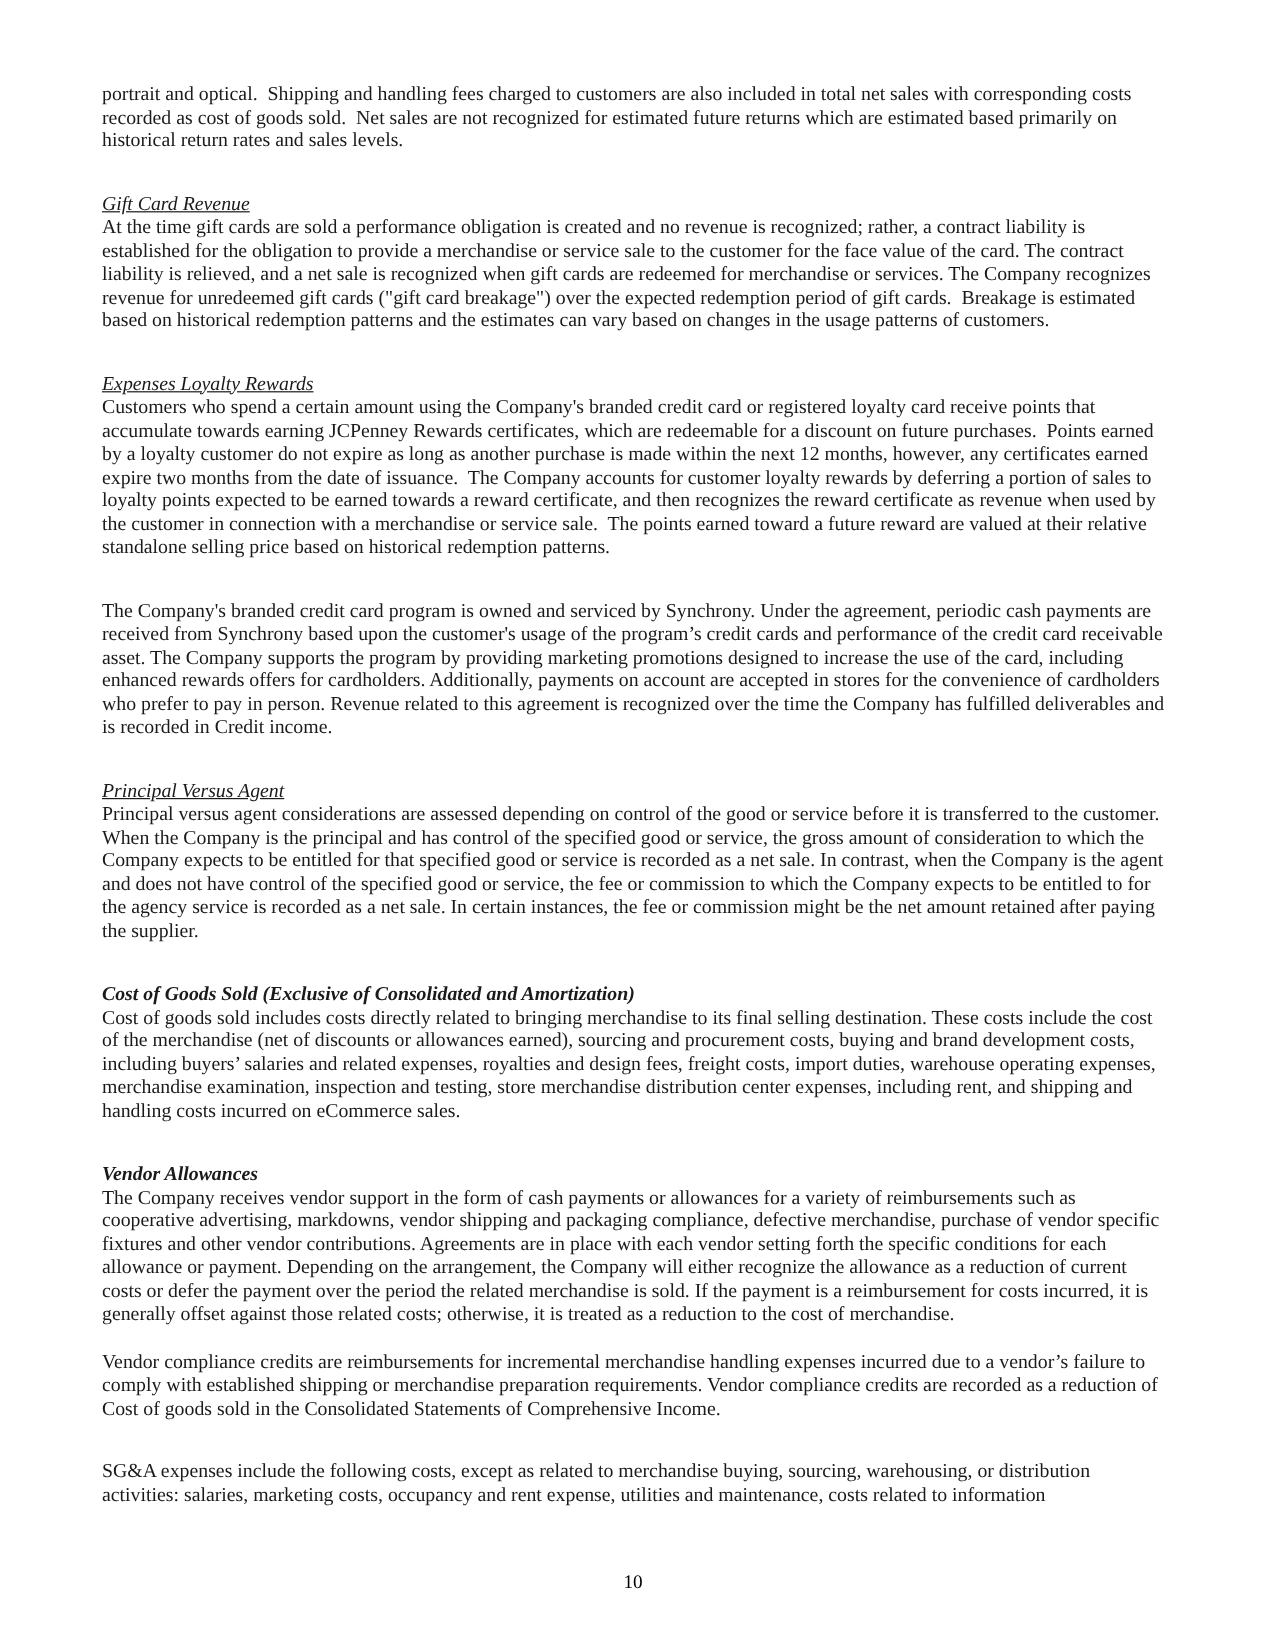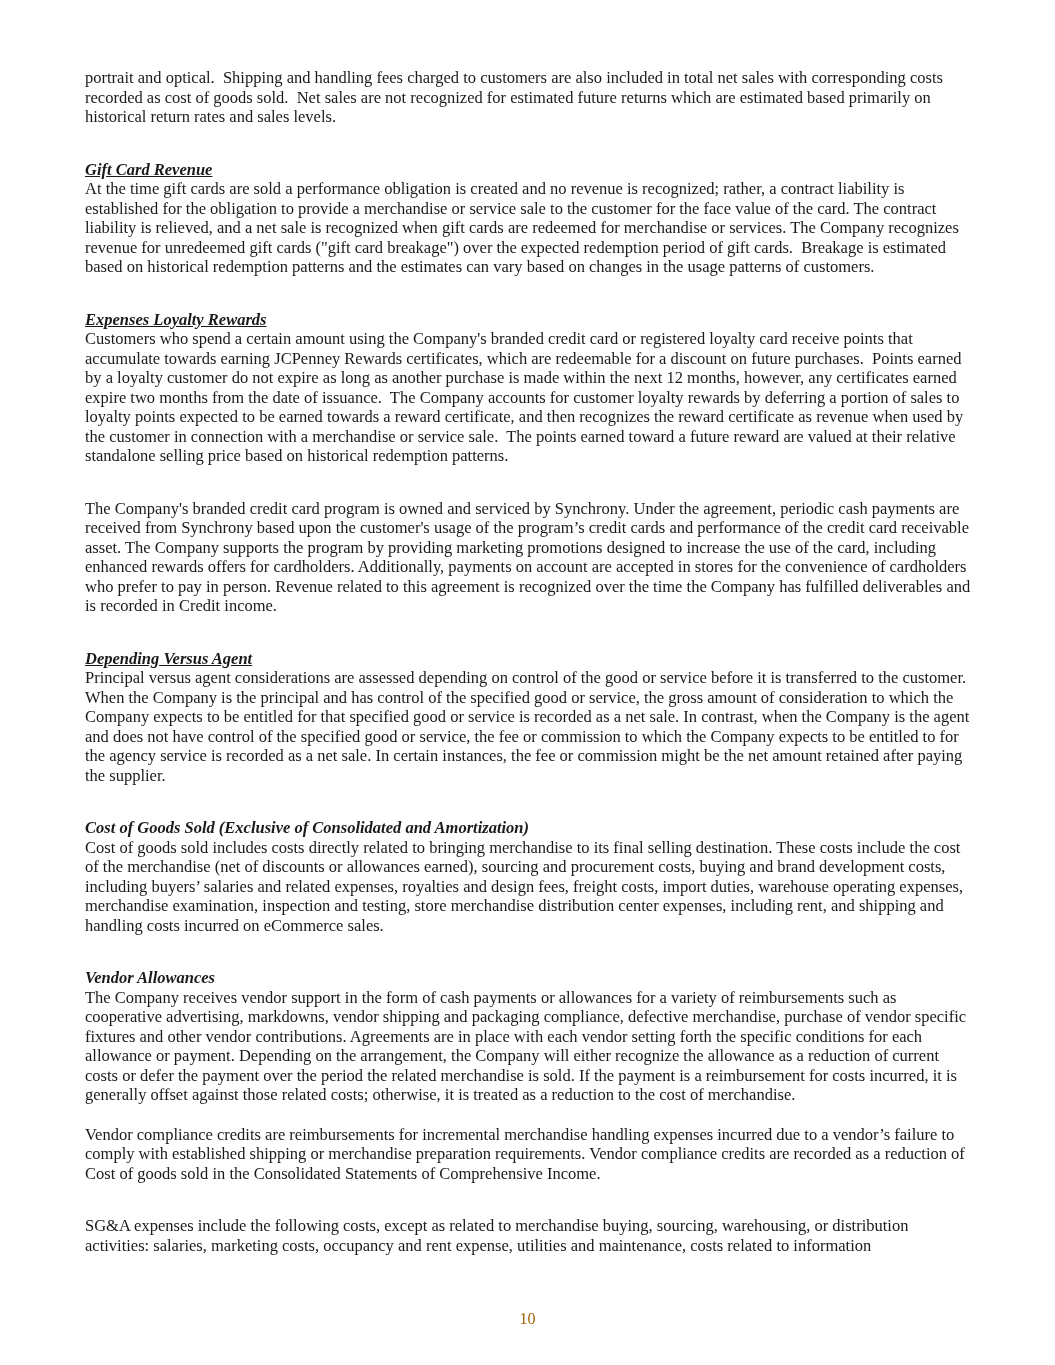--- a/index.html
+++ b/index.html
@@ -27,21 +27,21 @@
   .section {
     margin-top: 33px;
   }
   .section:first-child {
     margin-top: 0;
   }
   .doc-heading {
     font-size: 16.5px;
     line-height: 19.5px;
     margin: 0;
-    font-weight: bold;
+    font-weight: normal;
   }
   .doc-heading.italic-underline {
     font-style: italic;
     text-decoration: underline;
   }
   .doc-heading.bold-italic {
     font-style: italic;
     font-weight: bold;
   }
   .doc-paragraph {
@@ -54,21 +54,21 @@
   .doc-paragraph + .doc-paragraph {
     margin-top: 20px;
   }
   .footer {
     position: absolute;
     left: 0;
     width: 1055px;
     top: 1310px;
     text-align: center;
     font-size: 16px;
-    color: #a16207;
+    color: #000000;
   }
 </style>
 </head>
 <body>
 
 <div class="page">
   <div class="content" id="doc-body">
       <section class="section">
         <p class="doc-paragraph">portrait and optical.  Shipping and handling fees charged to customers are also included in total net sales with corresponding costs recorded as cost of goods sold.  Net sales are not recognized for estimated future returns which are estimated based primarily on historical return rates and sales levels.</p>
       </section>
@@ -77,21 +77,21 @@
         <p class="doc-paragraph">At the time gift cards are sold a performance obligation is created and no revenue is recognized; rather, a contract liability is established for the obligation to provide a merchandise or service sale to the customer for the face value of the card. The contract liability is relieved, and a net sale is recognized when gift cards are redeemed for merchandise or services. The Company recognizes revenue for unredeemed gift cards ("gift card breakage") over the expected redemption period of gift cards.  Breakage is estimated based on historical redemption patterns and the estimates can vary based on changes in the usage patterns of customers.</p>
       </section>
       <section class="section">
         <h3 class="doc-heading italic-underline">Expenses Loyalty Rewards</h3>
         <p class="doc-paragraph">Customers who spend a certain amount using the Company's branded credit card or registered loyalty card receive points that accumulate towards earning JCPenney Rewards certificates, which are redeemable for a discount on future purchases.  Points earned by a loyalty customer do not expire as long as another purchase is made within the next 12 months, however, any certificates earned expire two months from the date of issuance.  The Company accounts for customer loyalty rewards by deferring a portion of sales to loyalty points expected to be earned towards a reward certificate, and then recognizes the reward certificate as revenue when used by the customer in connection with a merchandise or service sale.  The points earned toward a future reward are valued at their relative standalone selling price based on historical redemption patterns.</p>
       </section>
       <section class="section">
         <p class="doc-paragraph">The Company's branded credit card program is owned and serviced by Synchrony. Under the agreement, periodic cash payments are received from Synchrony based upon the customer's usage of the program’s credit cards and performance of the credit card receivable asset. The Company supports the program by providing marketing promotions designed to increase the use of the card, including enhanced rewards offers for cardholders. Additionally, payments on account are accepted in stores for the convenience of cardholders who prefer to pay in person. Revenue related to this agreement is recognized over the time the Company has fulfilled deliverables and is recorded in Credit income.</p>
       </section>
       <section class="section">
-        <h3 class="doc-heading italic-underline">Depending Versus Agent</h3>
+        <h3 class="doc-heading italic-underline">Principal Versus Agent</h3>
         <p class="doc-paragraph">Principal versus agent considerations are assessed depending on control of the good or service before it is transferred to the customer.  When the Company is the principal and has control of the specified good or service, the gross amount of consideration to which the Company expects to be entitled for that specified good or service is recorded as a net sale. In contrast, when the Company is the agent and does not have control of the specified good or service, the fee or commission to which the Company expects to be entitled to for the agency service is recorded as a net sale. In certain instances, the fee or commission might be the net amount retained after paying the supplier.</p>
       </section>
       <section class="section">
         <h3 class="doc-heading bold-italic">Cost of Goods Sold (Exclusive of Consolidated and Amortization)</h3>
         <p class="doc-paragraph">Cost of goods sold includes costs directly related to bringing merchandise to its final selling destination. These costs include the cost of the merchandise (net of discounts or allowances earned), sourcing and procurement costs, buying and brand development costs, including buyers’ salaries and related expenses, royalties and design fees, freight costs, import duties, warehouse operating expenses, merchandise examination, inspection and testing, store merchandise distribution center expenses, including rent, and shipping and handling costs incurred on eCommerce sales.</p>
       </section>
       <section class="section">
         <h3 class="doc-heading bold-italic">Vendor Allowances</h3>
         <p class="doc-paragraph">The Company receives vendor support in the form of cash payments or allowances for a variety of reimbursements such as cooperative advertising, markdowns, vendor shipping and packaging compliance, defective merchandise, purchase of vendor specific fixtures and other vendor contributions. Agreements are in place with each vendor setting forth the specific conditions for each allowance or payment. Depending on the arrangement, the Company will either recognize the allowance as a reduction of current costs or defer the payment over the period the related merchandise is sold. If the payment is a reimbursement for costs incurred, it is generally offset against those related costs; otherwise, it is treated as a reduction to the cost of merchandise.</p>
         <p class="doc-paragraph">Vendor compliance credits are reimbursements for incremental merchandise handling expenses incurred due to a vendor’s failure to comply with established shipping or merchandise preparation requirements. Vendor compliance credits are recorded as a reduction of Cost of goods sold in the Consolidated Statements of Comprehensive Income.</p>

